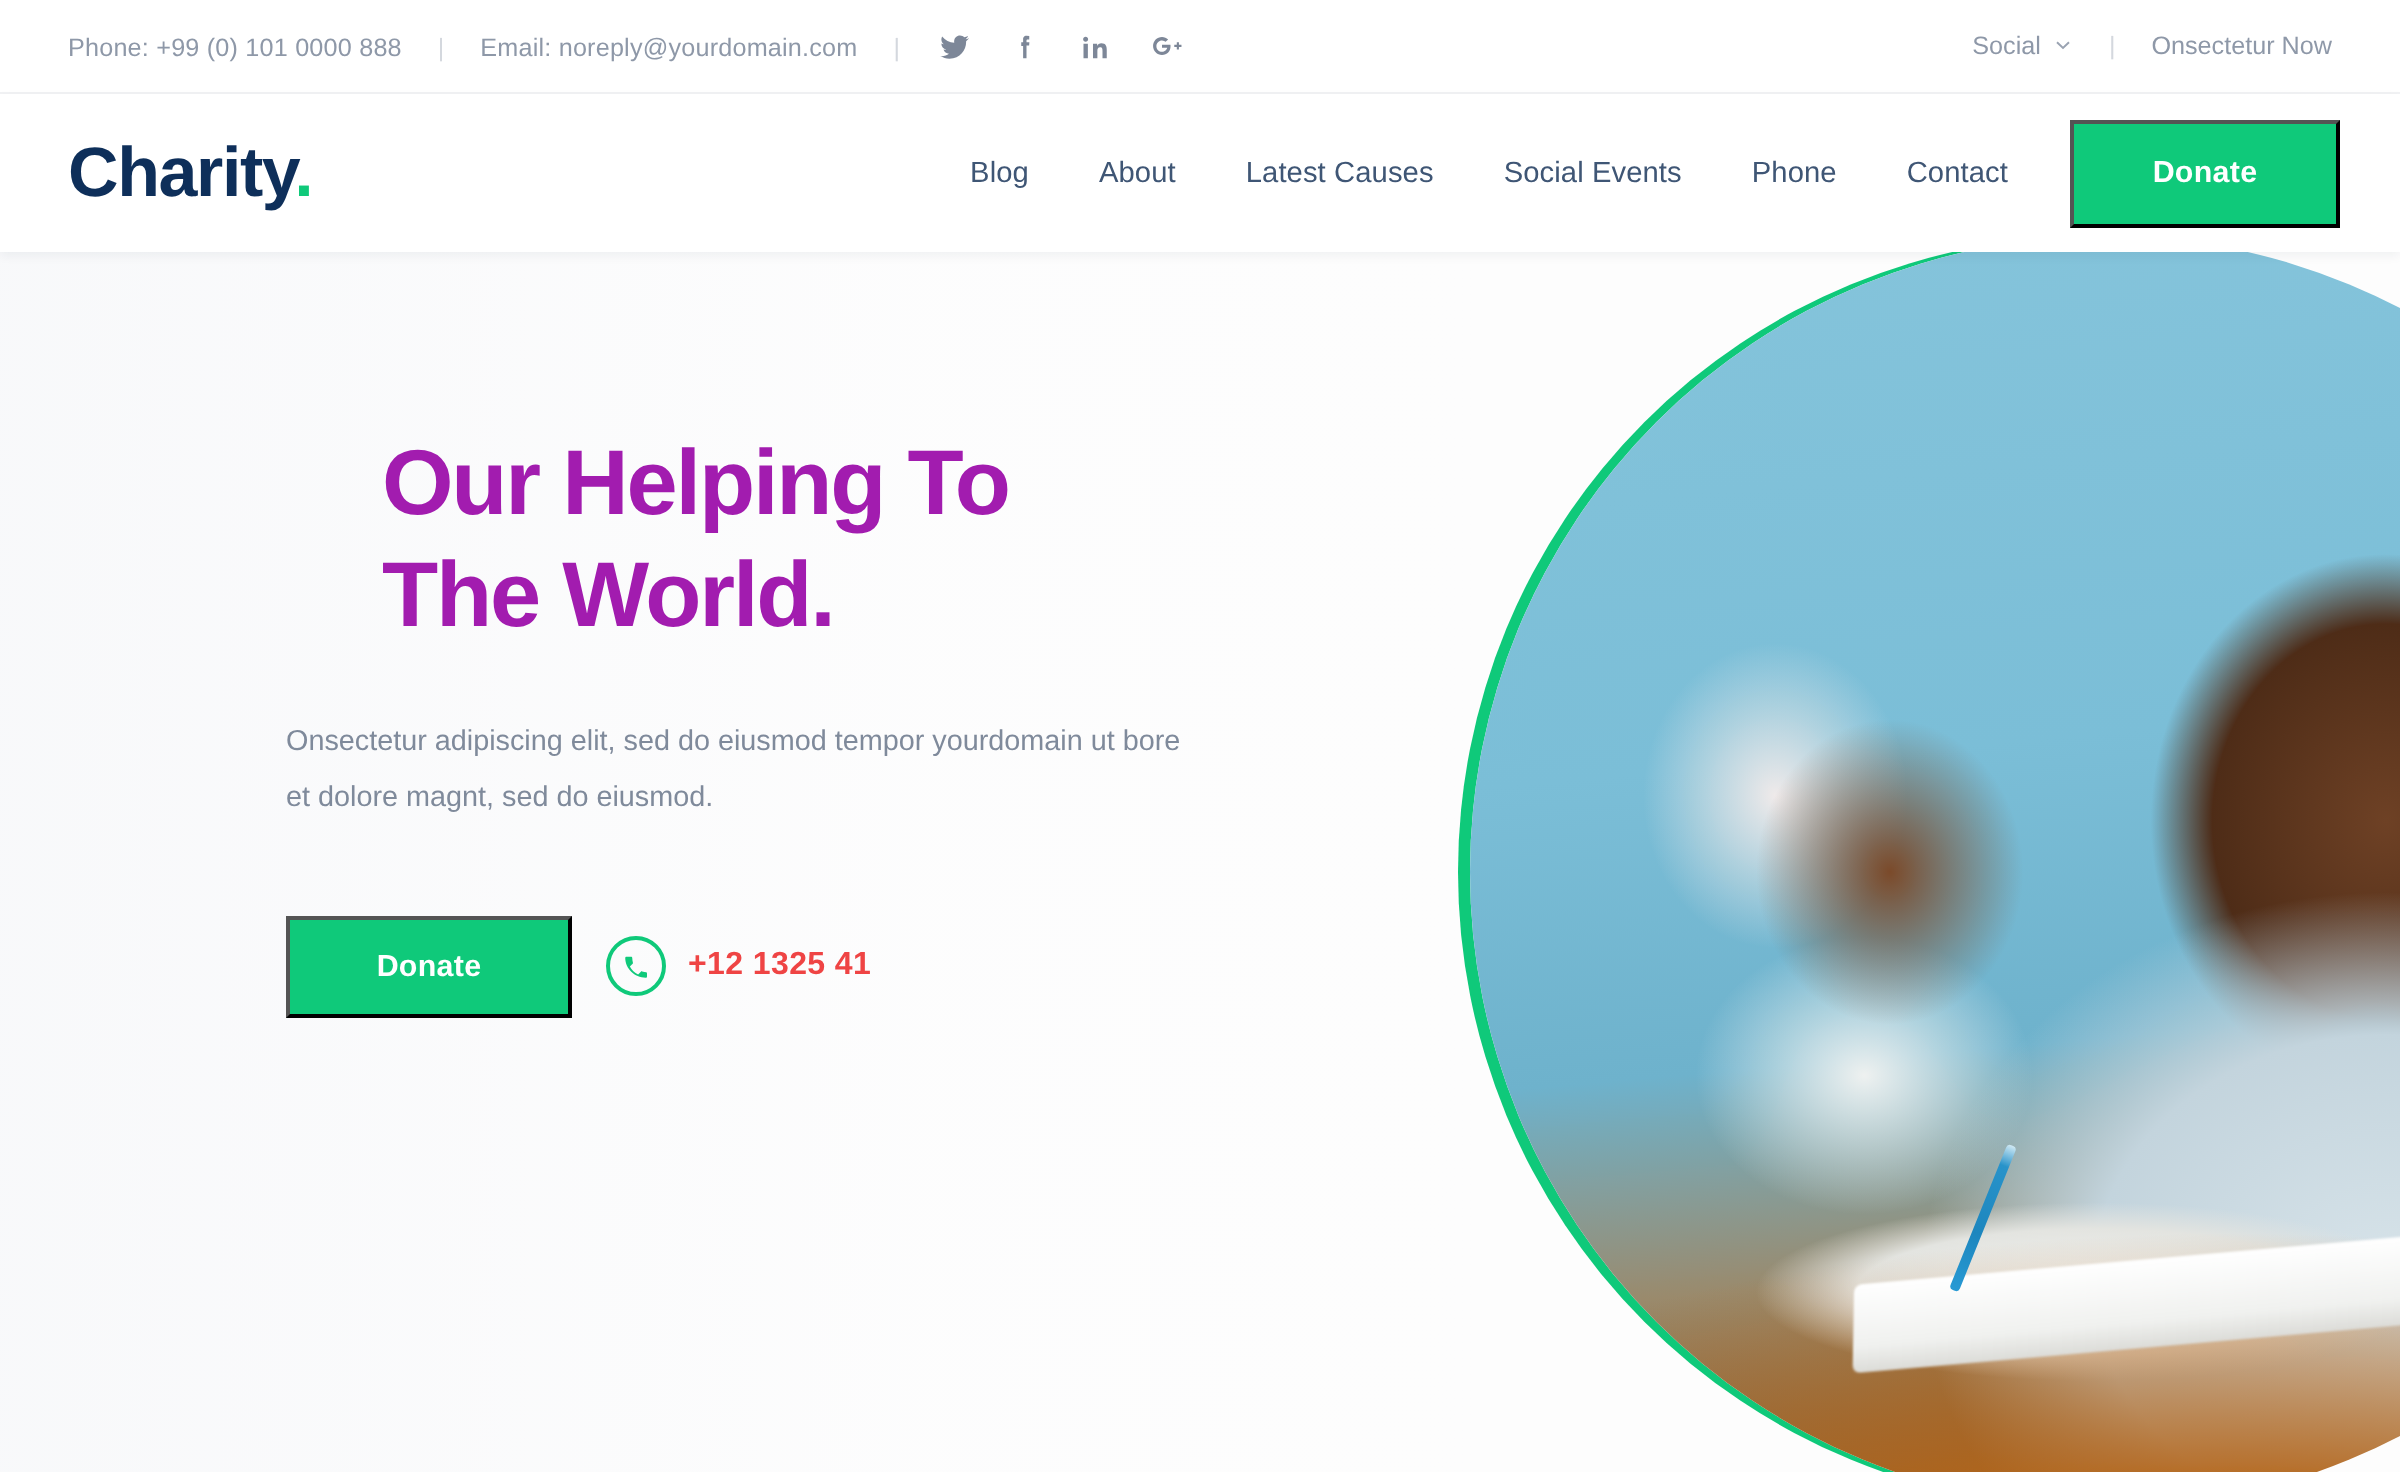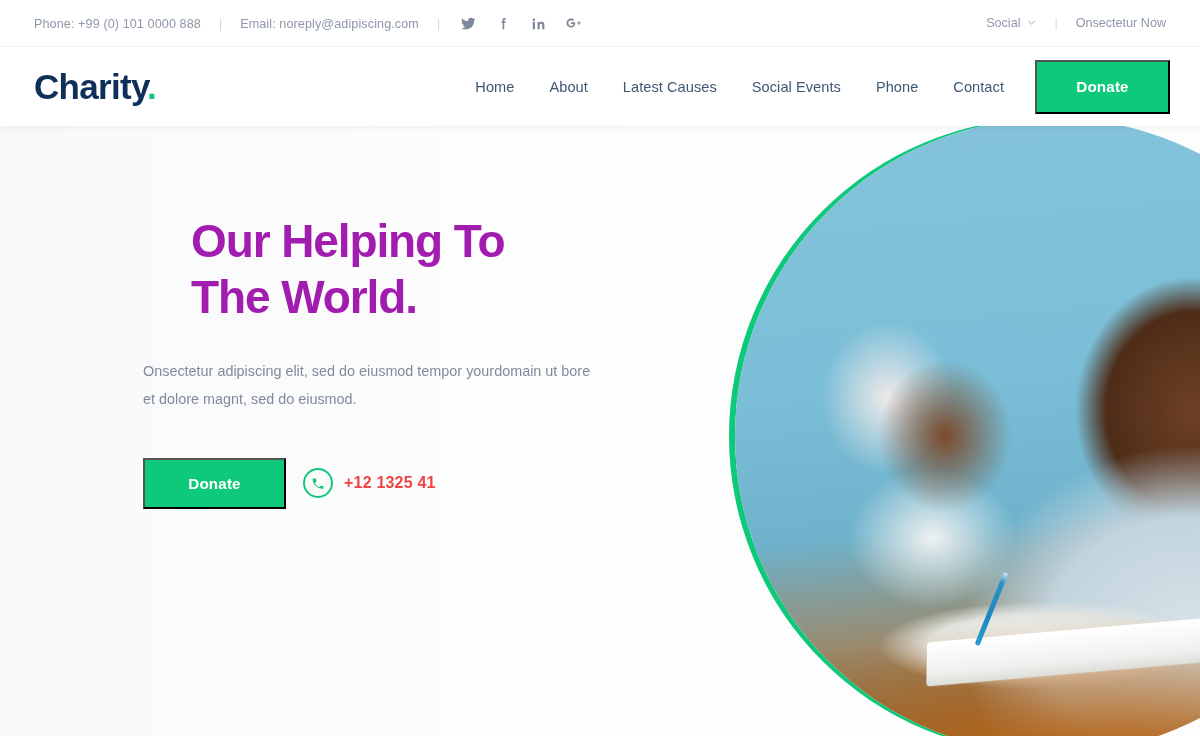--- a/index.html
+++ b/index.html
@@ -185,21 +185,21 @@
 </style>
 </head>
 <body>
 
 <div class="page">
 
   <div class="topbar">
     <div class="topbar-left">
       <span class="tb-text">Phone: +99 (0) 101 0000 888</span>
       <span class="tb-sep">|</span>
-      <span class="tb-text">Email: noreply@adipiscing.com</span>
+      <span class="tb-text">Email: noreply@yourdomain.com</span>
       <span class="tb-sep">|</span>
       <span class="socials">
         <a class="soc-icon">
           <svg width="15" height="15" viewBox="0 0 24 24" fill="currentColor">
               <path d="M23 4.9c-.8.4-1.7.7-2.6.8 1-.6 1.7-1.5 2-2.6-.9.5-1.9.9-3 1.1-.8-.9-2-1.5-3.4-1.5-2.6 0-4.7 2.1-4.7 4.7 0 .4 0 .7.1 1.1C7.6 8.3 4.1 6.4 1.7 3.5c-.4.7-.6 1.5-.6 2.4 0 1.6.8 3 2.1 3.9-.8 0-1.5-.2-2.1-.6v.1c0 2.3 1.6 4.2 3.8 4.6-.4.1-.8.2-1.2.2-.3 0-.6 0-.9-.1.6 1.9 2.3 3.2 4.4 3.3-1.6 1.3-3.6 2-5.8 2-.4 0-.8 0-1.1-.1 2.1 1.3 4.6 2.1 7.2 2.1 8.7 0 13.4-7.2 13.4-13.4v-.6c.9-.7 1.7-1.5 2.3-2.4z"></path>
             </svg>
         </a>
         <a class="soc-icon">
           <svg width="15" height="15" viewBox="0 0 24 24" fill="currentColor">
               <path d="M15.5 8.2h-2.3V6.7c0-.6.4-.8.7-.8h1.5V3.1L13.3 3c-2.3 0-2.8 1.7-2.8 2.8v2.4H9v2.9h1.5V21h2.7v-10.3h2.1l.2-2.5z"></path>
@@ -228,21 +228,21 @@
         </span>
       </span>
       <span class="tb-sep">|</span>
       <a class="subscribe">Onsectetur Now</a>
     </div>
   </div>
 
   <div class="header">
     <a class="logo"><span>Charity</span><span class="dot">.</span></a>
     <nav class="nav">
-      <a class="nav-item active">Home</a>
+      <a class="nav-item active">Blog</a>
       <a class="nav-item">About</a>
       <a class="nav-item">Latest Causes</a>
       <a class="nav-item">Social Events</a>
       <a class="nav-item">Phone</a>
       <a class="nav-item">Contact</a>
     </nav>
     <button class="btn-donate-top">Donate</button>
   </div>
 
   <div class="hero">

